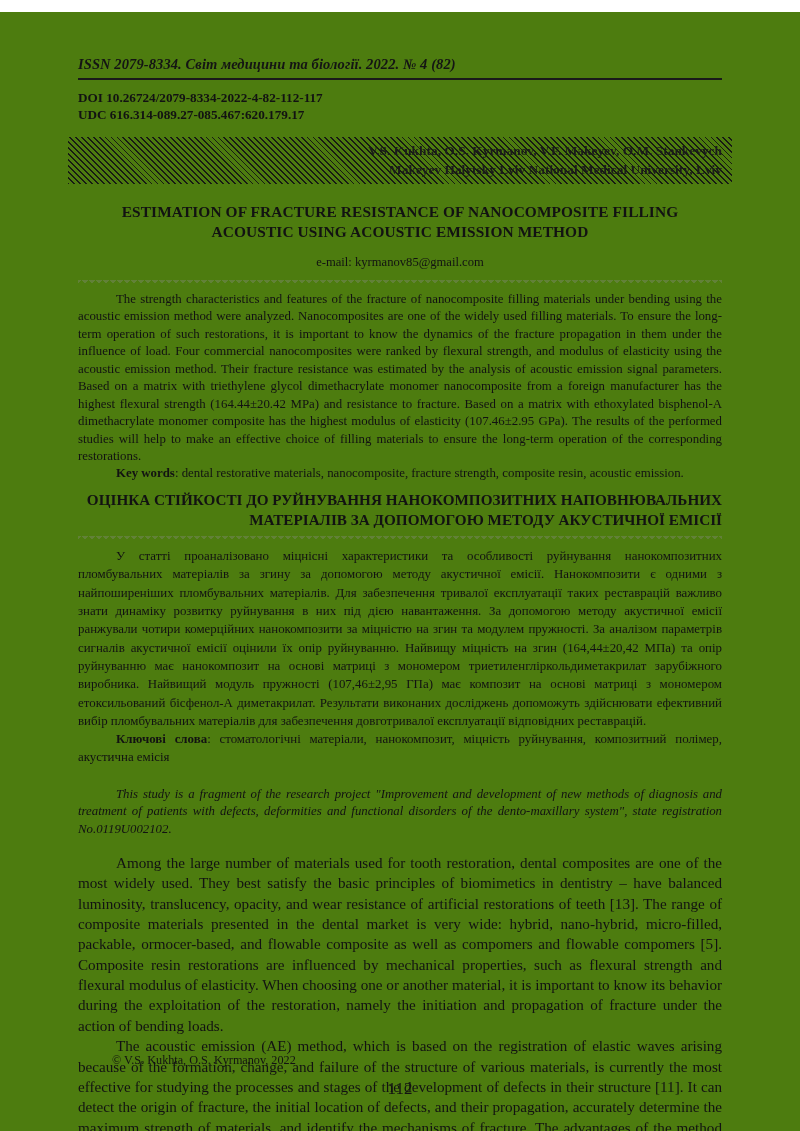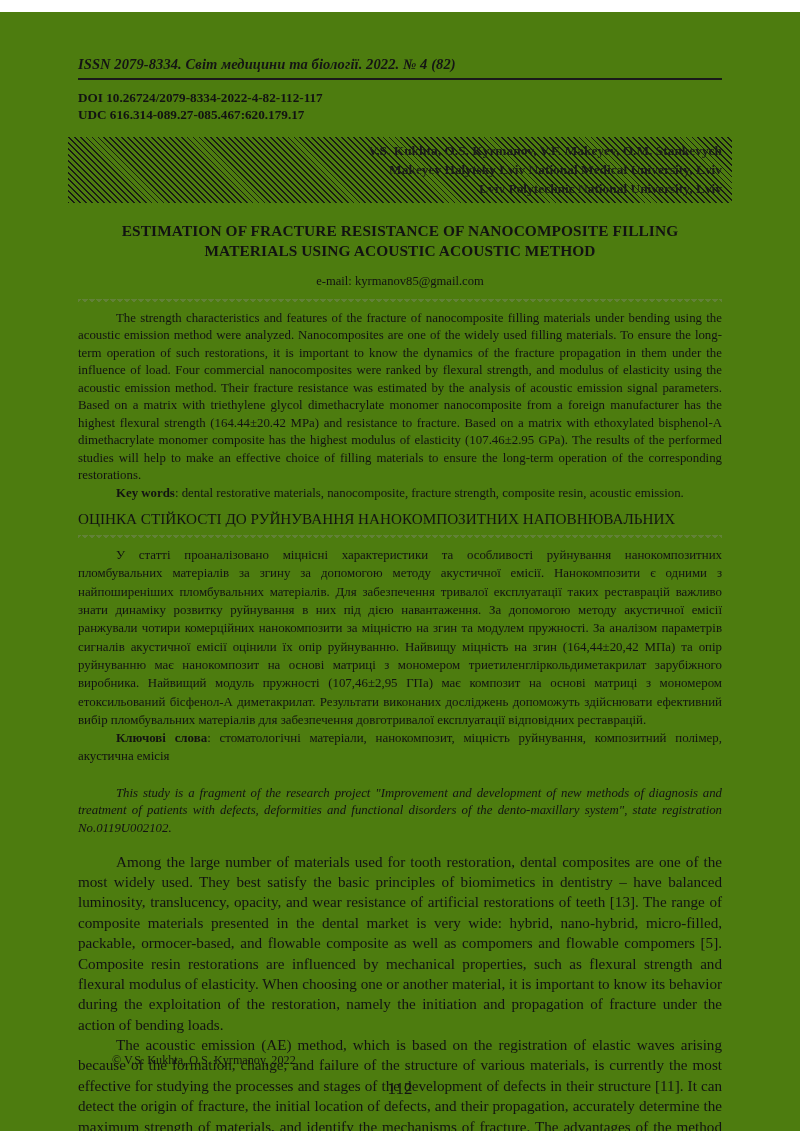--- a/index.html
+++ b/index.html
@@ -114,22 +114,22 @@
 
   
   .authors-uk {
     margin-top: 17px;
     text-align: center;
     font-weight: bold;
     font-size: 14.2px;
   }
   .title-uk {
     margin-top: 7px;
-    text-align: left;
-    font-weight: normal;
+    text-align: right;
+    font-weight: bold;
     font-size: 15.2px;
     line-height: 1.32;
   }
 
   
   .note {
     margin-top: 19px;
     font-style: italic;
     font-size: 12.8px;
     line-height: 1.38;
@@ -175,40 +175,40 @@
   <div class="head-rule"></div>
 
   <div class="ids">
     <div>DOI 10.26724/2079-8334-2022-4-82-112-117</div>
     <div>UDC 616.314-089.27-085.467:620.179.17</div>
   </div>
 
   <div class="authors-block">
     <div class="ab-line">V.S. Kukhta, O.S. Kyrmanov, V.F. Makeyev, O.M. Stankevych</div>
     <div class="ab-line">Makeyev Halytsky Lviv National Medical University, Lviv</div>
-    <div class="ab-line">Lviv Polytechnic National University, Lviv</div>
   </div>
 
   <div class="title-en">
     <div>ESTIMATION OF FRACTURE RESISTANCE OF NANOCOMPOSITE FILLING</div>
-    <div>MATERIALS USING ACOUSTIC ACOUSTIC METHOD</div>
+    <div>ACOUSTIC USING ACOUSTIC EMISSION METHOD</div>
   </div>
 
   <div class="email">e-mail: kyrmanov85@gmail.com</div>
 
   <div class="zigzag"></div>
 
   <div class="abstract">
     <p>The strength characteristics and features of the fracture of nanocomposite filling materials under bending using the acoustic emission method were analyzed. Nanocomposites are one of the widely used filling materials. To ensure the long-term operation of such restorations, it is important to know the dynamics of the fracture propagation in them under the influence of load. Four commercial nanocomposites were ranked by flexural strength, and modulus of elasticity using the acoustic emission method. Their fracture resistance was estimated by the analysis of acoustic emission signal parameters. Based on a matrix with triethylene glycol dimethacrylate monomer nanocomposite from a foreign manufacturer has the highest flexural strength (164.44±20.42 MPa) and resistance to fracture. Based on a matrix with ethoxylated bisphenol-A dimethacrylate monomer composite has the highest modulus of elasticity (107.46±2.95 GPa). The results of the performed studies will help to make an effective choice of filling materials to ensure the long-term operation of the corresponding restorations.</p>
     <p class="kw"><b>Key words</b><span>: dental restorative materials, nanocomposite, fracture strength, composite resin, acoustic emission.</span></p>
   </div>
 
 
   <div class="title-uk">
     <div>ОЦІНКА СТІЙКОСТІ ДО РУЙНУВАННЯ НАНОКОМПОЗИТНИХ НАПОВНЮВАЛЬНИХ</div>
+    <div>МАТЕРІАЛІВ ЗА ДОПОМОГОЮ МЕТОДУ АКУСТИЧНОЇ ЕМІСІЇ</div>
   </div>
 
   <div class="zigzag tight"></div>
 
   <div class="abstract uk">
     <p>У статті проаналізовано міцнісні характеристики та особливості руйнування нанокомпозитних пломбувальних матеріалів за згину за допомогою методу акустичної емісії. Нанокомпозити є одними з найпоширеніших пломбувальних матеріалів. Для забезпечення тривалої експлуатації таких реставрацій важливо знати динаміку розвитку руйнування в них під дією навантаження. За допомогою методу акустичної емісії ранжували чотири комерційних нанокомпозити за міцністю на згин та модулем пружності. За аналізом параметрів сигналів акустичної емісії оцінили їх опір руйнуванню. Найвищу міцність на згин (164,44±20,42 МПа) та опір руйнуванню має нанокомпозит на основі матриці з мономером триетиленгліркольдиметакрилат зарубіжного виробника. Найвищий модуль пружності (107,46±2,95 ГПа) має композит на основі матриці з мономером етоксильований бісфенол-А диметакрилат. Результати виконаних досліджень допоможуть здійснювати ефективний вибір пломбувальних матеріалів для забезпечення довготривалої експлуатації відповідних реставрацій.</p>
     <p class="kw"><b>Ключові слова</b><span>: стоматологічні матеріали, нанокомпозит, міцність руйнування, композитний полімер, акустична емісія</span></p>
   </div>
 
   <div class="note">This study is a fragment of the research project "Improvement and development of new methods of diagnosis and treatment of patients with defects, deformities and functional disorders of the dento-maxillary system", state registration No.0119U002102.</div>

